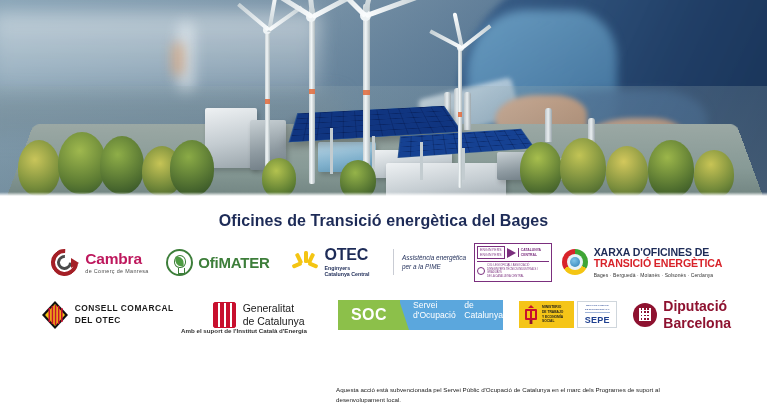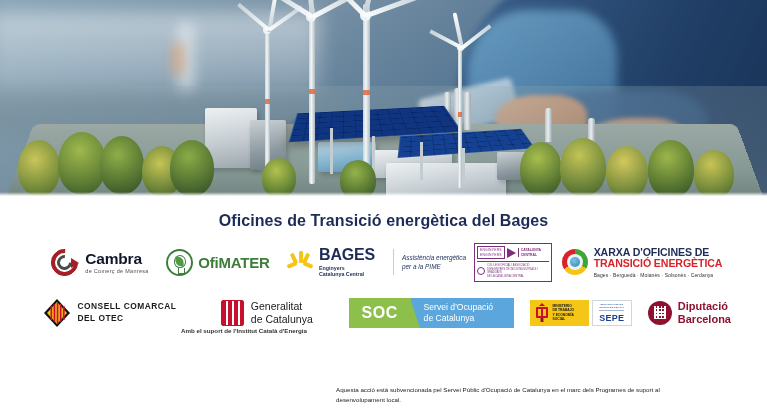--- a/index.html
+++ b/index.html
@@ -183,21 +183,21 @@
   .cambra-mark .inner {
     position:absolute; left:6px; top:6px; width:15px; height:15px;
     border:3.2px solid #4a4a4a; border-radius:50%; border-right-color:transparent;
     transform: rotate(-42deg);
   }
   .cambra-mark .arrow {
     position:absolute; right:-1px; top:9px;
     width:0;height:0;border-left:8px solid #a41f26;
     border-top:5px solid transparent;border-bottom:5px solid transparent;
   }
-  .cambra-txt .t1 { font-size:15.5px; font-weight:bold; color:#0f172a; line-height:1; letter-spacing:-.2px;}
+  .cambra-txt .t1 { font-size:15.5px; font-weight:bold; color:#be185d; line-height:1; letter-spacing:-.2px;}
   .cambra-txt .t2 { font-size:5.4px; color:#4d4d4d; letter-spacing:.35px; margin-top:2px; }
 
   
   .ofimater { gap:5px; width:118px; }
   .ofi-mark {
     width:27px; height:27px; border:2.6px solid #3d7e3a; border-radius:50%;
     position:relative; flex:none; background:#fff;
   }
   .ofi-bulb {
     position:absolute; left:50%; top:4px; margin-left:-6px;
@@ -279,21 +279,21 @@
   .soc-green {
     background:#8cc04a; width:62px; display:flex; align-items:center; justify-content:center;
     position:relative;
   }
   .soc-green .lbl { color:#fff; font-size:16px; font-weight:bold; letter-spacing:.5px; }
   .soc-green::after{
     content:""; position:absolute; right:-9px; top:0; width:0;height:0;
     border-left:10px solid #8cc04a; border-top:30px solid transparent;
   }
   .soc-blue {
-    background:#5ba7dd; flex:1; display:flex; flex-direction:column; justify-content:center;
+    background:#5ba7dd; flex:1; display:flex; justify-content:center;
     padding-left:13px;
   }
   .soc-blue div { color:#fff; font-size:8.6px; line-height:1.25; }
 
   
   .min { width:118px; display:flex; gap:3px; align-items:stretch; }
   .min-yellow {
     background:#f5c518; flex:1; display:flex; align-items:center; gap:3px; padding:3px 4px;
   }
   .min-crest { width:16px;height:19px; flex:none; position:relative; }
@@ -307,21 +307,21 @@
 
   
   .dip { gap:6px; margin-left:auto; }
   .dip-mark { width:24px;height:24px; border-radius:50%; background:#8e1230; position:relative; flex:none;}
   .dip-mark .grid {
     position:absolute; left:6px; top:5px; width:12px; height:13px;
     background:
       repeating-linear-gradient(90deg,#fff 0 1.6px, transparent 1.6px 3.4px),
       repeating-linear-gradient(0deg,#fff 0 1.4px, transparent 1.4px 3.2px);
   }
-  .dip-txt div { font-size:11px; font-weight:bold; color:#8e1230; line-height:1.2; }
+  .dip-txt div { font-size:14px; font-weight:bold; color:#8e1230; line-height:1.2; }
 
   .disclaimer {
     position:absolute; left:336px; top:385px; width:340px;
     font-size:6.2px; color:#222; line-height:1.65;
   }
 </style>
 </head>
 <body>
 
 <div class="page">
@@ -441,21 +441,21 @@
 
     <div class="logo-slot otec">
       <div class="otec-sun">
         <span style="left:0;top:12px;width:10px;height:4px;transform:rotate(-22deg);"></span>
         <span style="left:5px;top:2px;width:4px;height:11px;transform:rotate(-26deg);"></span>
         <span style="left:12px;top:0px;width:3.6px;height:12px;"></span>
         <span style="left:17px;top:2px;width:4px;height:11px;transform:rotate(26deg);"></span>
         <span style="right:0;top:12px;width:10px;height:4px;transform:rotate(22deg);"></span>
       </div>
       <div class="otec-txt">
-        <div class="t1">BAGES</div>
+        <div class="t1">OTEC</div>
         <div class="t2">
           <div>Enginyers</div>
           <div>Catalunya Central</div>
         </div>
       </div>
     </div>
 
     <div class="otec-divider"></div>
 
     <div class="otec-claim">

